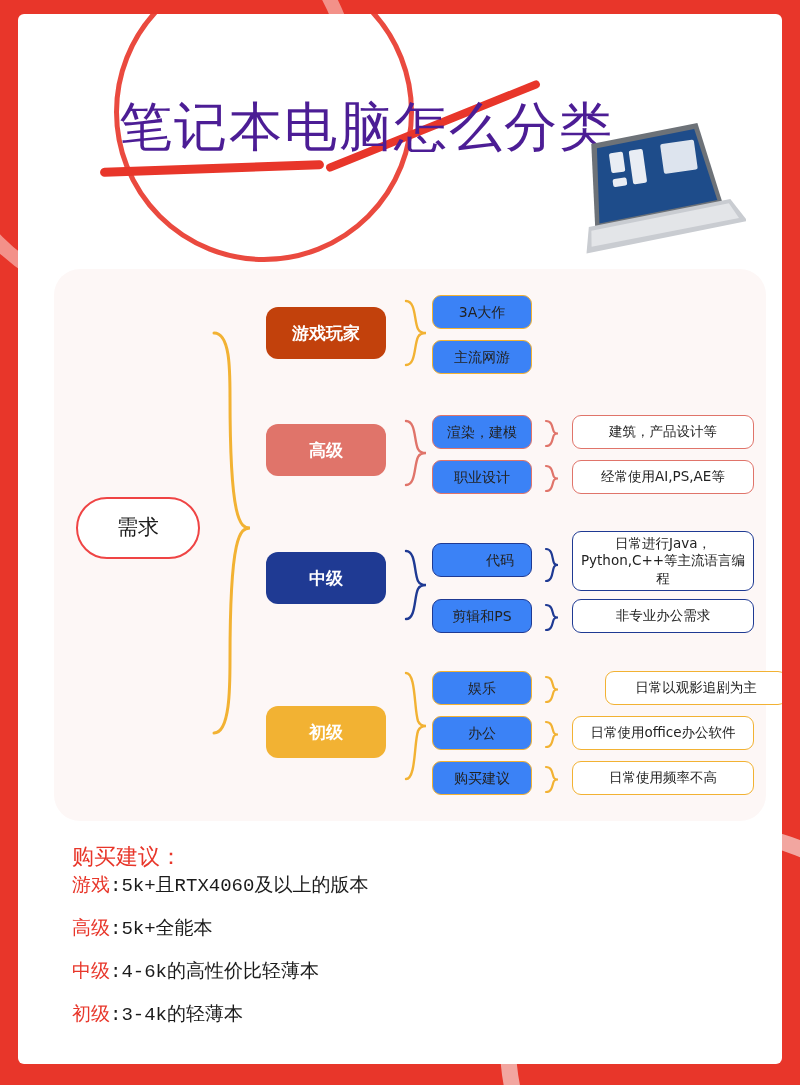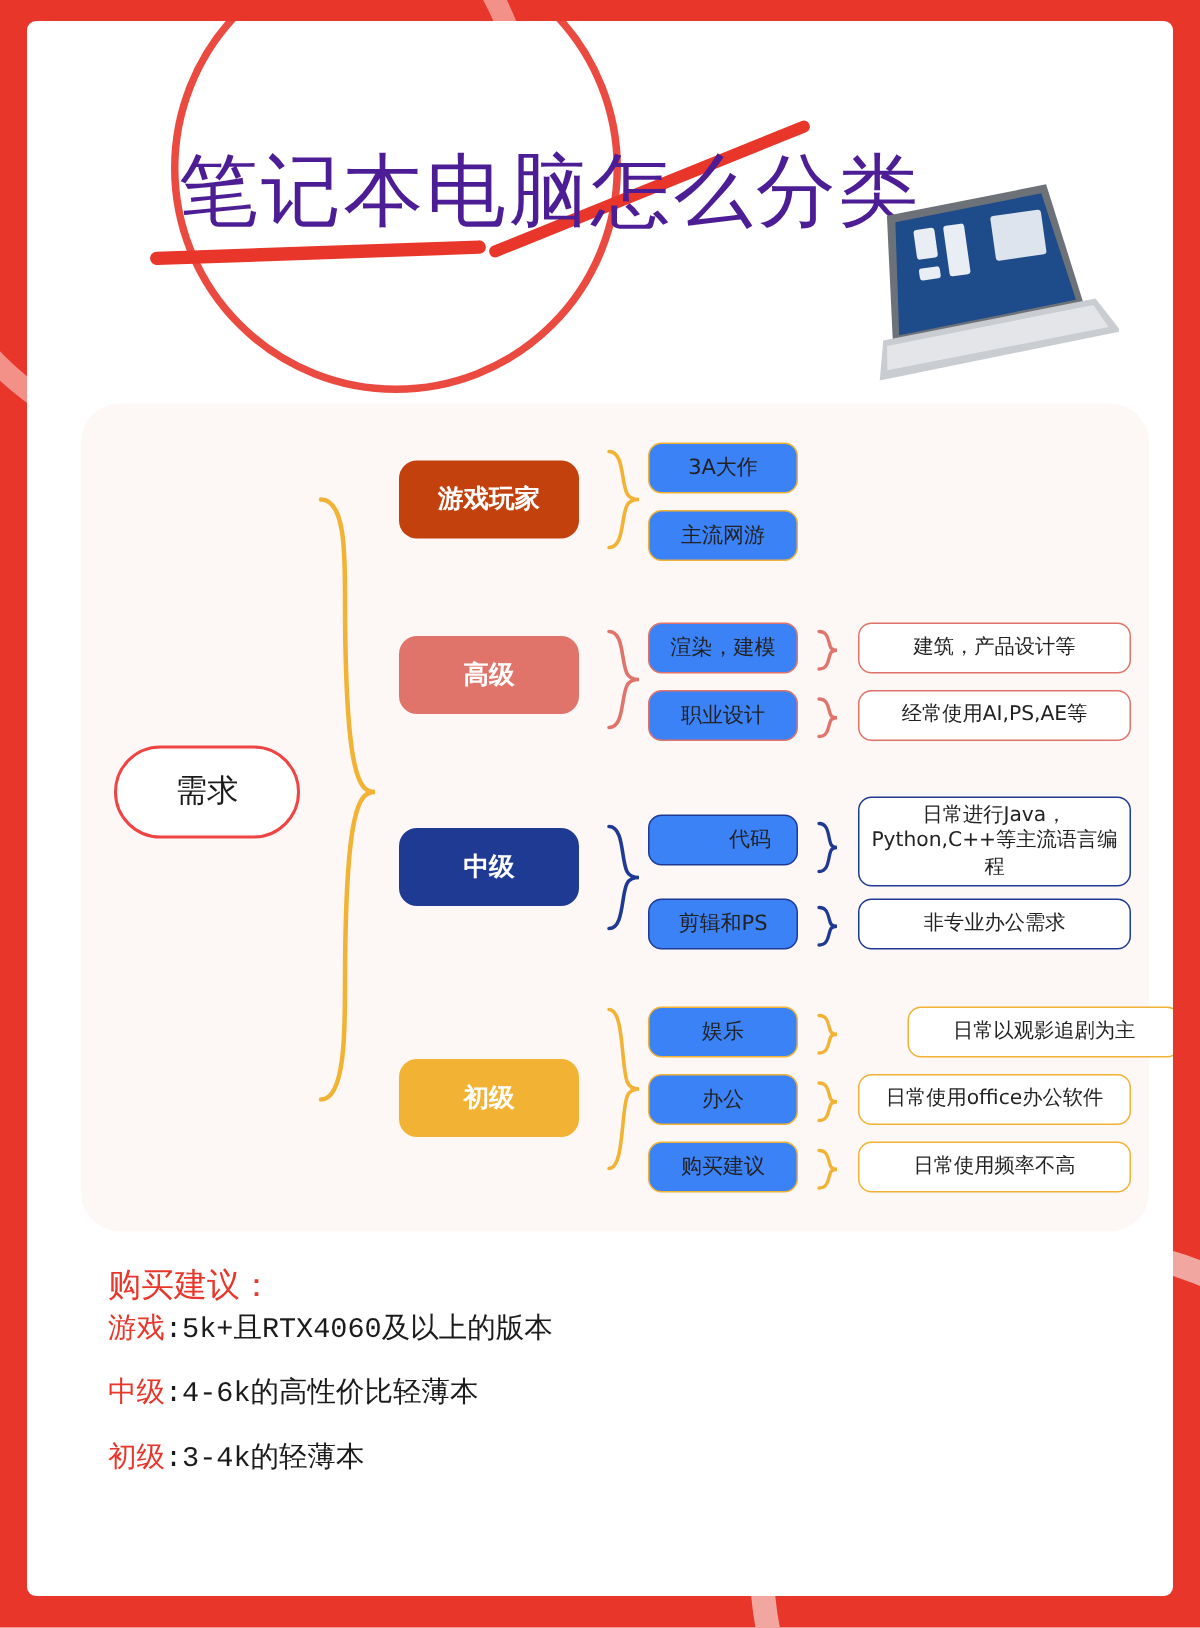--- a/index.html
+++ b/index.html
@@ -288,20 +288,23 @@
     <div class="node desc leaf-y d-j3">日常使用频率不高</div>
   </div>
 
   <div class="advice">
     <div class="advice-title">购买建议：</div>
 
     <div class="advice-row">
       <span class="k">游戏</span><span>:5k+且RTX4060及以上的版本</span>
     </div>
     <div class="advice-row">
+      <span class="k">高级</span><span>:5k+全能本</span>
+    </div>
+    <div class="advice-row">
       <span class="k">中级</span><span>:4-6k的高性价比轻薄本</span>
     </div>
     <div class="advice-row">
       <span class="k">初级</span><span>:3-4k的轻薄本</span>
     </div>
   </div>
 
 </div>
 
 </body></html>

